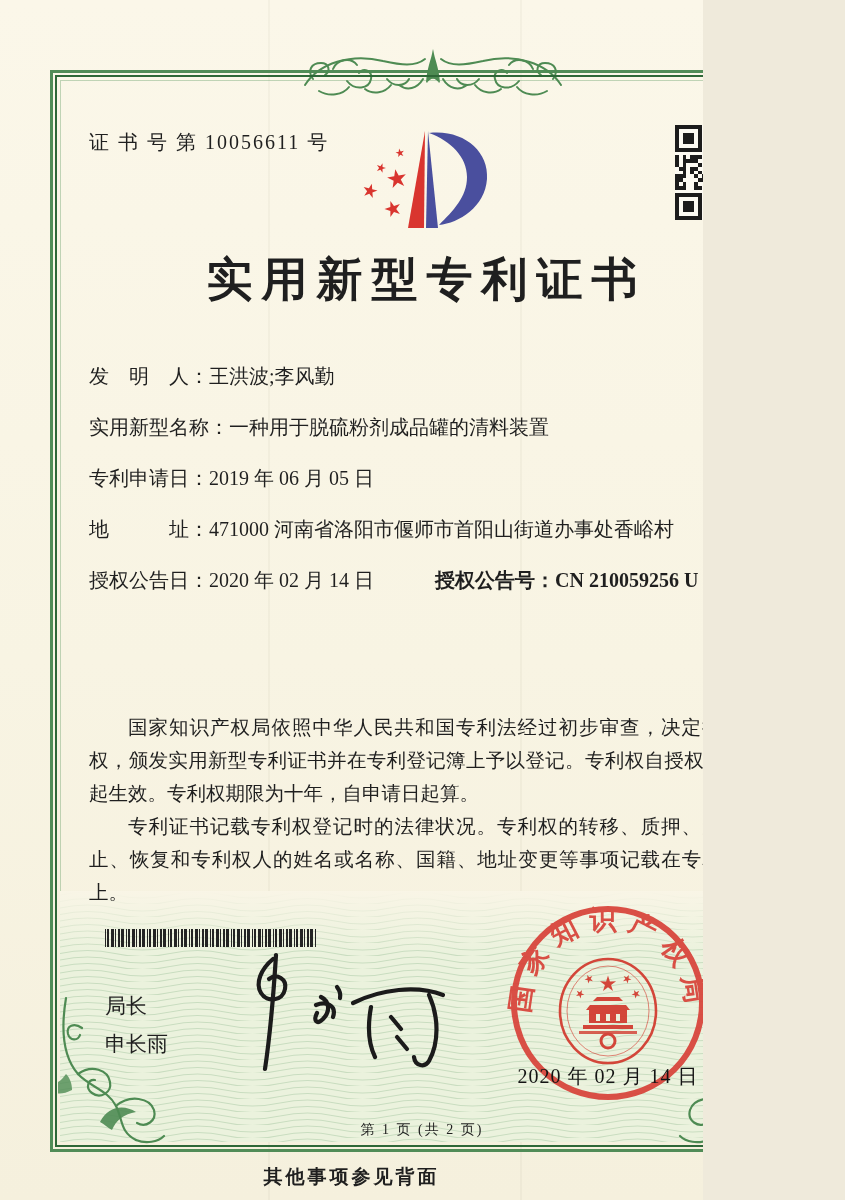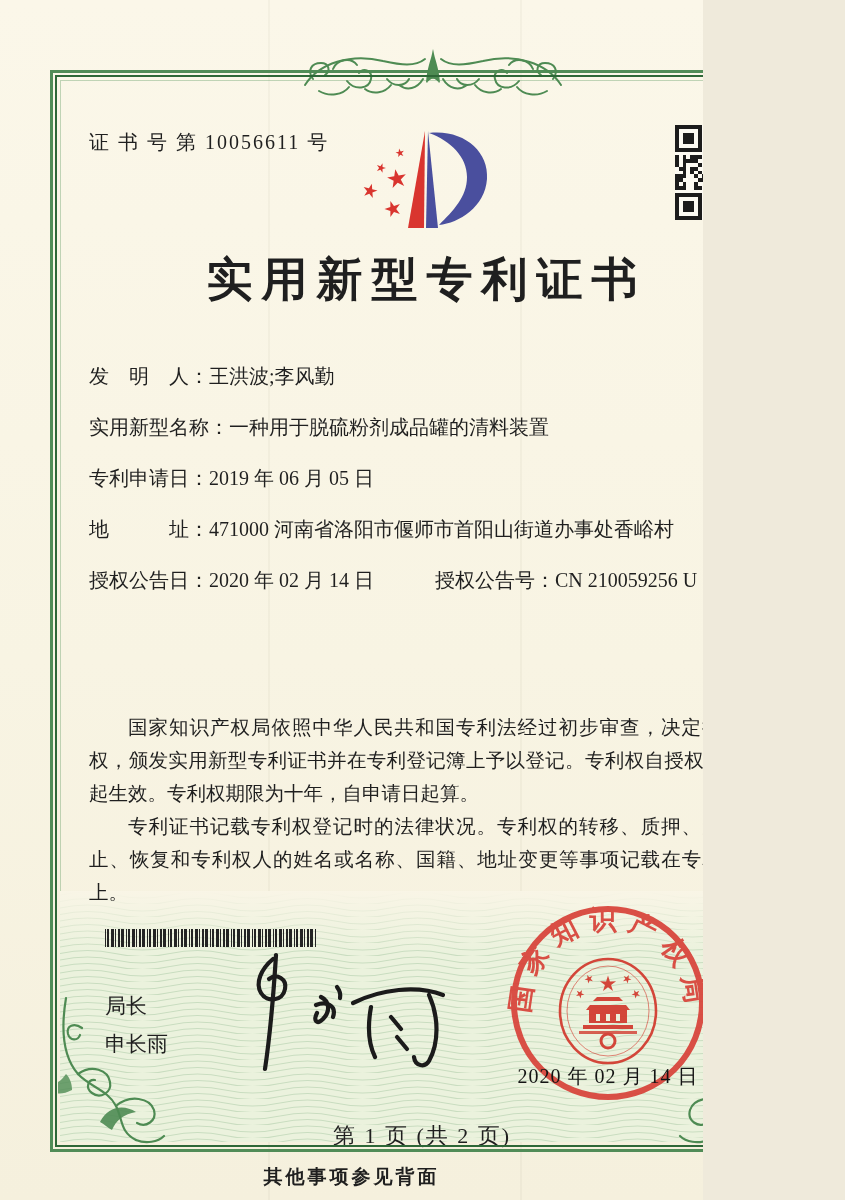--- a/index.html
+++ b/index.html
@@ -17,21 +17,21 @@
 
   
   .cert-no{left:36px;top:56px;font-size:20px;letter-spacing:2px;}
   .title{left:0;right:0;top:176px;text-align:center;font-size:46px;font-weight:700;
          letter-spacing:9px;padding-left:9px;}
 
   
   .fields{left:36px;top:290px;right:36px;font-size:20px;line-height:27px;}
   .row{margin-bottom:24px;white-space:nowrap;}
   .row .lbl{display:inline-block;}
-  .grant-no{position:absolute;left:346px;top:0;}
+  .grant-no{position:absolute;left:346px;top:0;font-weight:bold;}
   .grant-row{position:relative;}
 
   
   .paras{left:36px;top:638px;width:694px;font-size:19.5px;line-height:33px;text-align:justify;}
   .paras p{margin:0;text-indent:2em;}
 
   
   .band{left:7px;right:7px;top:818px;bottom:7px;overflow:hidden;}
   .band svg{display:block;width:100%;height:100%;}
   .band-fade{position:absolute;left:0;right:0;top:0;height:62px;
@@ -40,21 +40,21 @@
   .barcode{left:52px;top:856px;width:220px;height:18px;font-size:0;}
   .barcode i{display:inline-block;height:100%;background:#242424;vertical-align:top;}
 
   .signer{left:52px;top:914px;font-size:21px;line-height:38px;}
   .signature{left:168px;top:872px;}
 
   .seal{left:453px;top:828px;}
   .seal-date{left:453px;top:990px;width:204px;text-align:center;font-size:20px;
              letter-spacing:1px;color:#141414;}
 
-  .page-num{left:0;right:0;top:1048px;text-align:center;font-size:22px;letter-spacing:2px;}
+  .page-num{left:0;right:0;top:1048px;text-align:center;font-size:14px;letter-spacing:2px;}
 
   .back-note{left:0;right:0;top:1164px;text-align:center;font-size:19px;font-weight:700;letter-spacing:3px;}
 
   .corner{bottom:5px;}
   .corner.left{left:5px;transform:scaleX(-1);}
   .corner.right{right:5px;}
   .top-ornament{left:246px;top:-34px;}
 </style>
 </head>
 <body>

